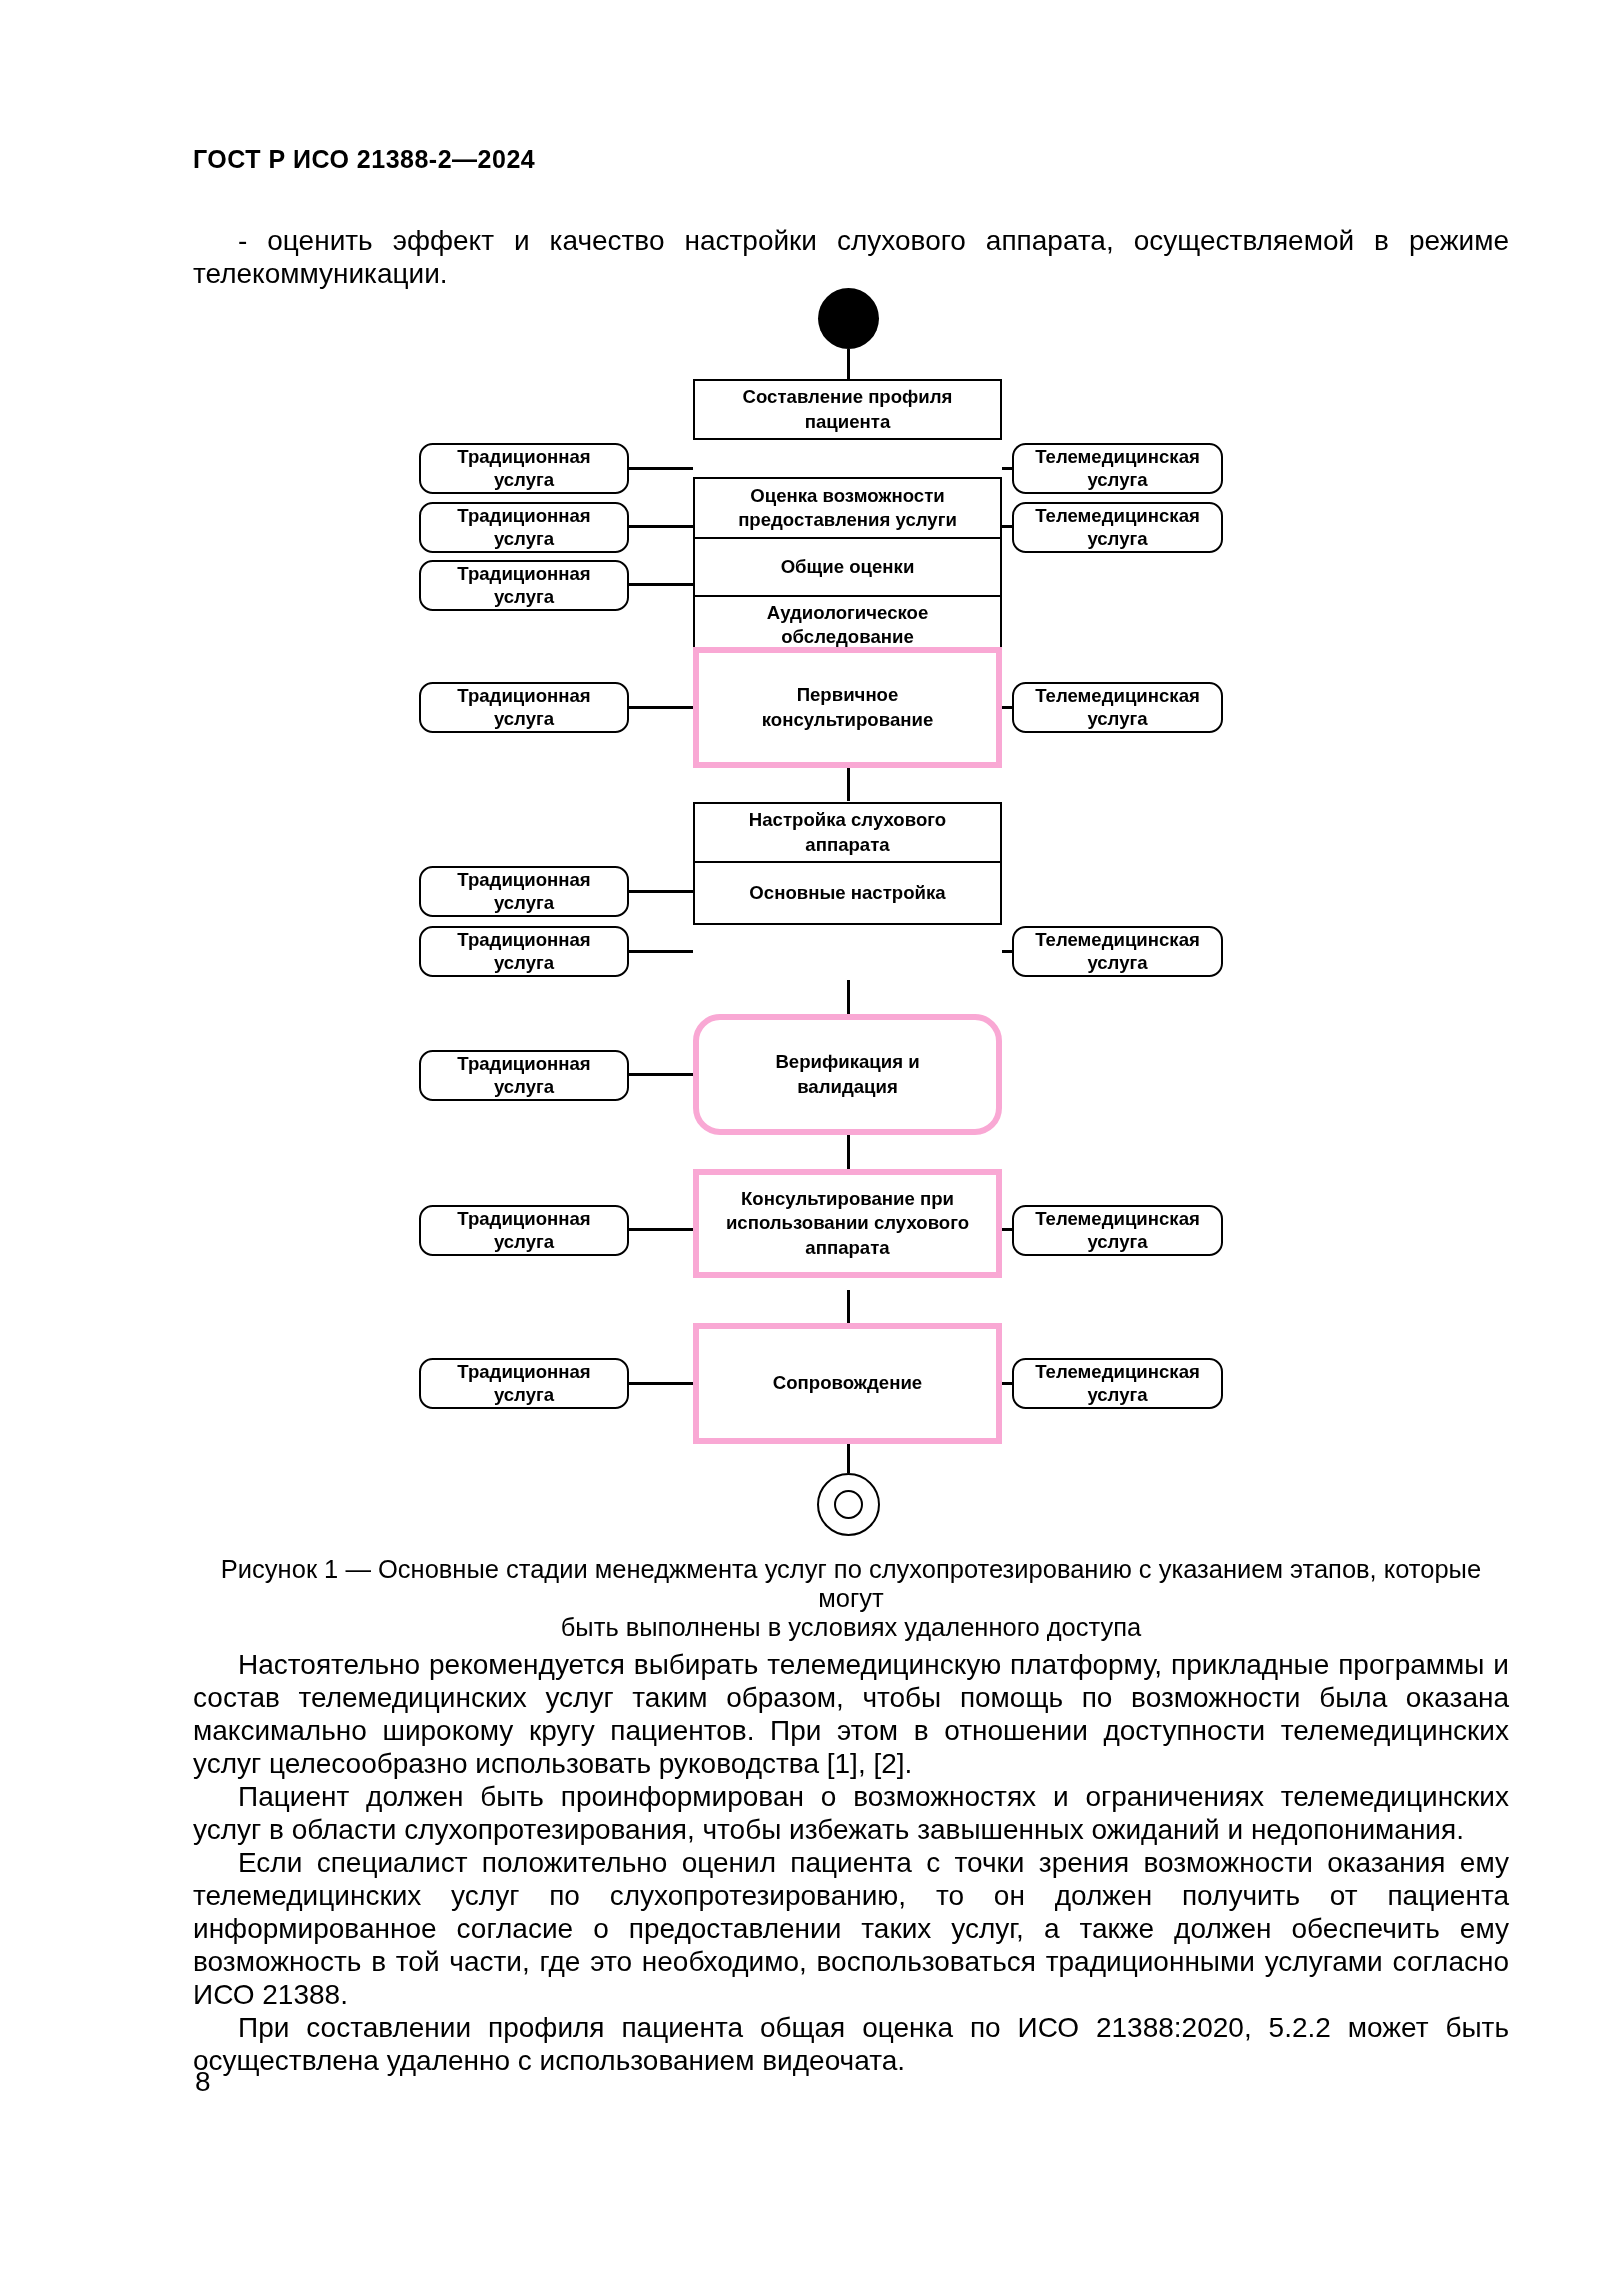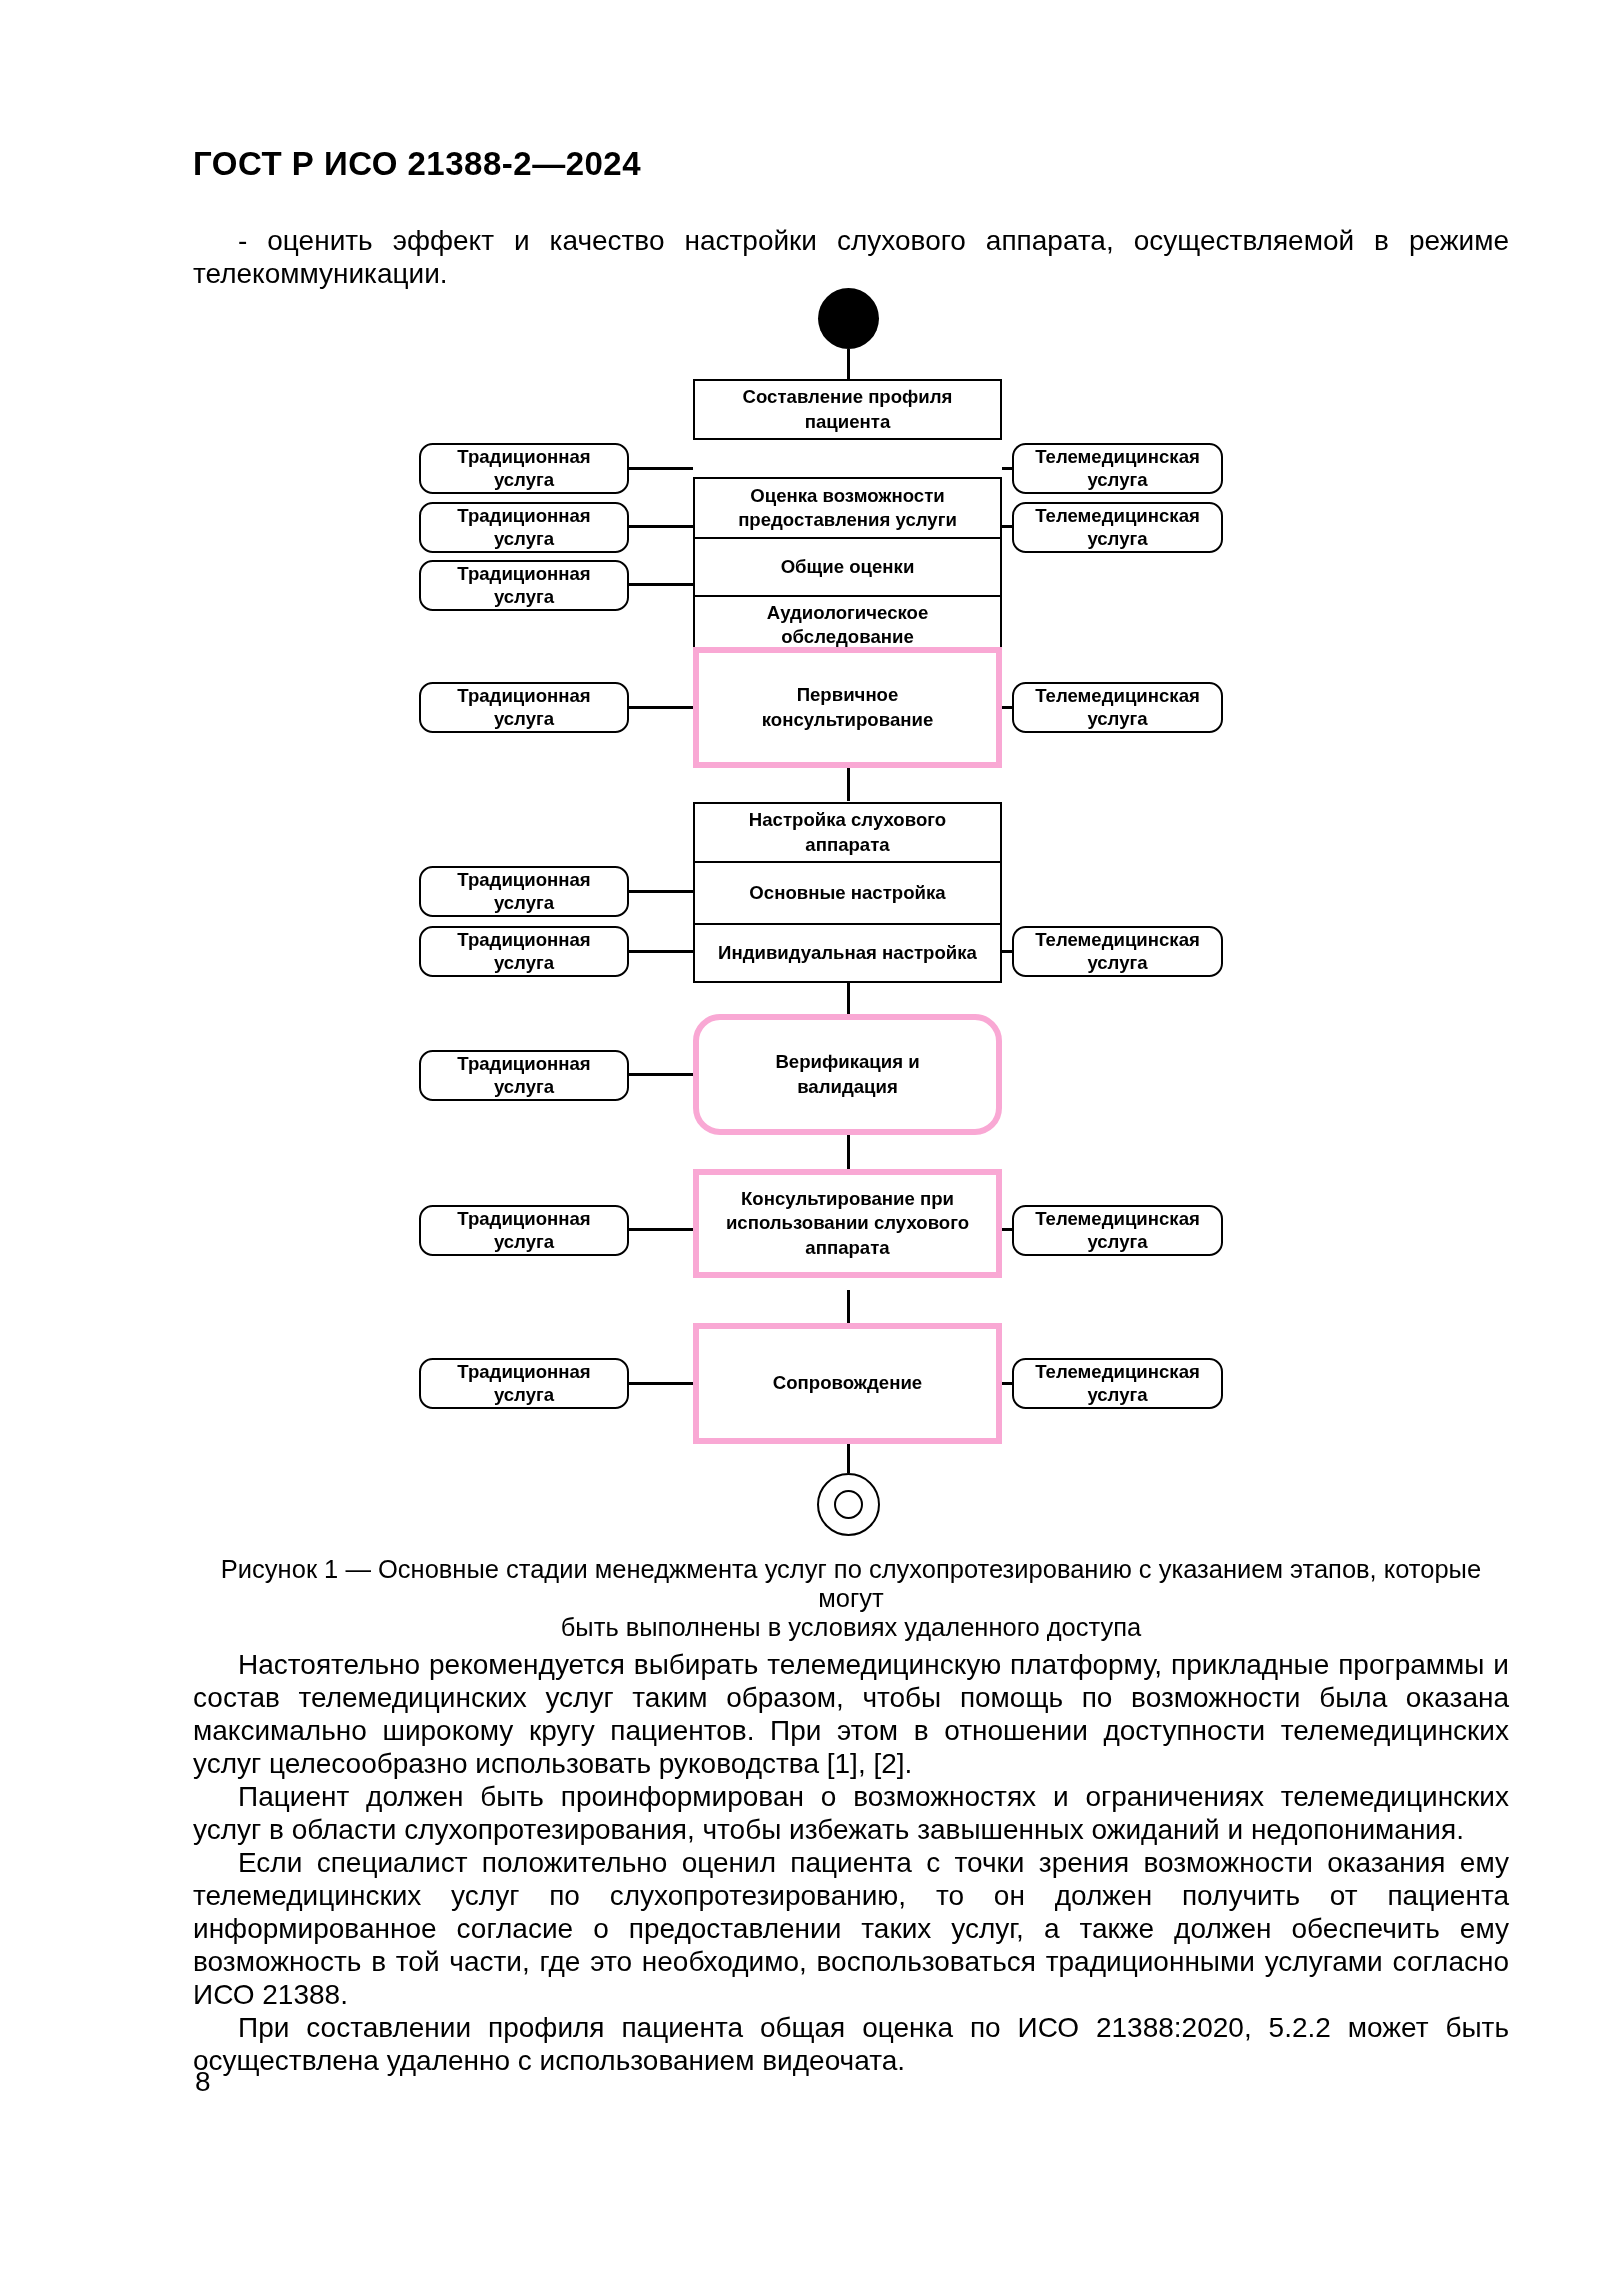--- a/index.html
+++ b/index.html
@@ -6,21 +6,21 @@
   .page{
     position:relative;
     width:1621px;height:2293px;
     background:#ffffff;
     font-family:"Liberation Sans", sans-serif;
     color:#000;
     overflow:hidden;
   }
   .doc-header{
     position:absolute;left:193px;top:145px;
-    font-size:33px;font-weight:bold;letter-spacing:0.5px;
+    font-size:25px;font-weight:bold;letter-spacing:0.5px;
   }
   .intro{
     position:absolute;left:193px;top:224px;width:1316px;
     font-size:28px;line-height:33px;text-align:justify;text-indent:45px;
     margin:0;
   }
   
   .figure{position:absolute;left:0;top:0;width:1621px;height:1627px;}
   .start-dot{
     position:absolute;left:818px;top:288px;width:61px;height:61px;
@@ -123,21 +123,20 @@
 обследование</div>
     </div>
 
     <div class="cbox" style="left:693px;top:647px;height:121px;">Первичное
 консультирование</div>
 
     <div class="cstack" style="left:693px;top:802px;">
       <div class="crow" style="height:61px;">Настройка слухового
 аппарата</div>
       <div class="crow" style="height:64px;">Основные настройка</div>
-      <div class="crow" style="height:60px;">Индивидуальная настройка</div>
     </div>
 
     <div class="cbox" style="left:693px;top:1014px;height:121px;border-radius:27px;">Верификация и
 валидация</div>
 
     <div class="cbox" style="left:693px;top:1169px;height:109px;">Консультирование при
 использовании слухового
 аппарата</div>
 
     <div class="cbox" style="left:693px;top:1323px;height:121px;">Сопровождение</div>

